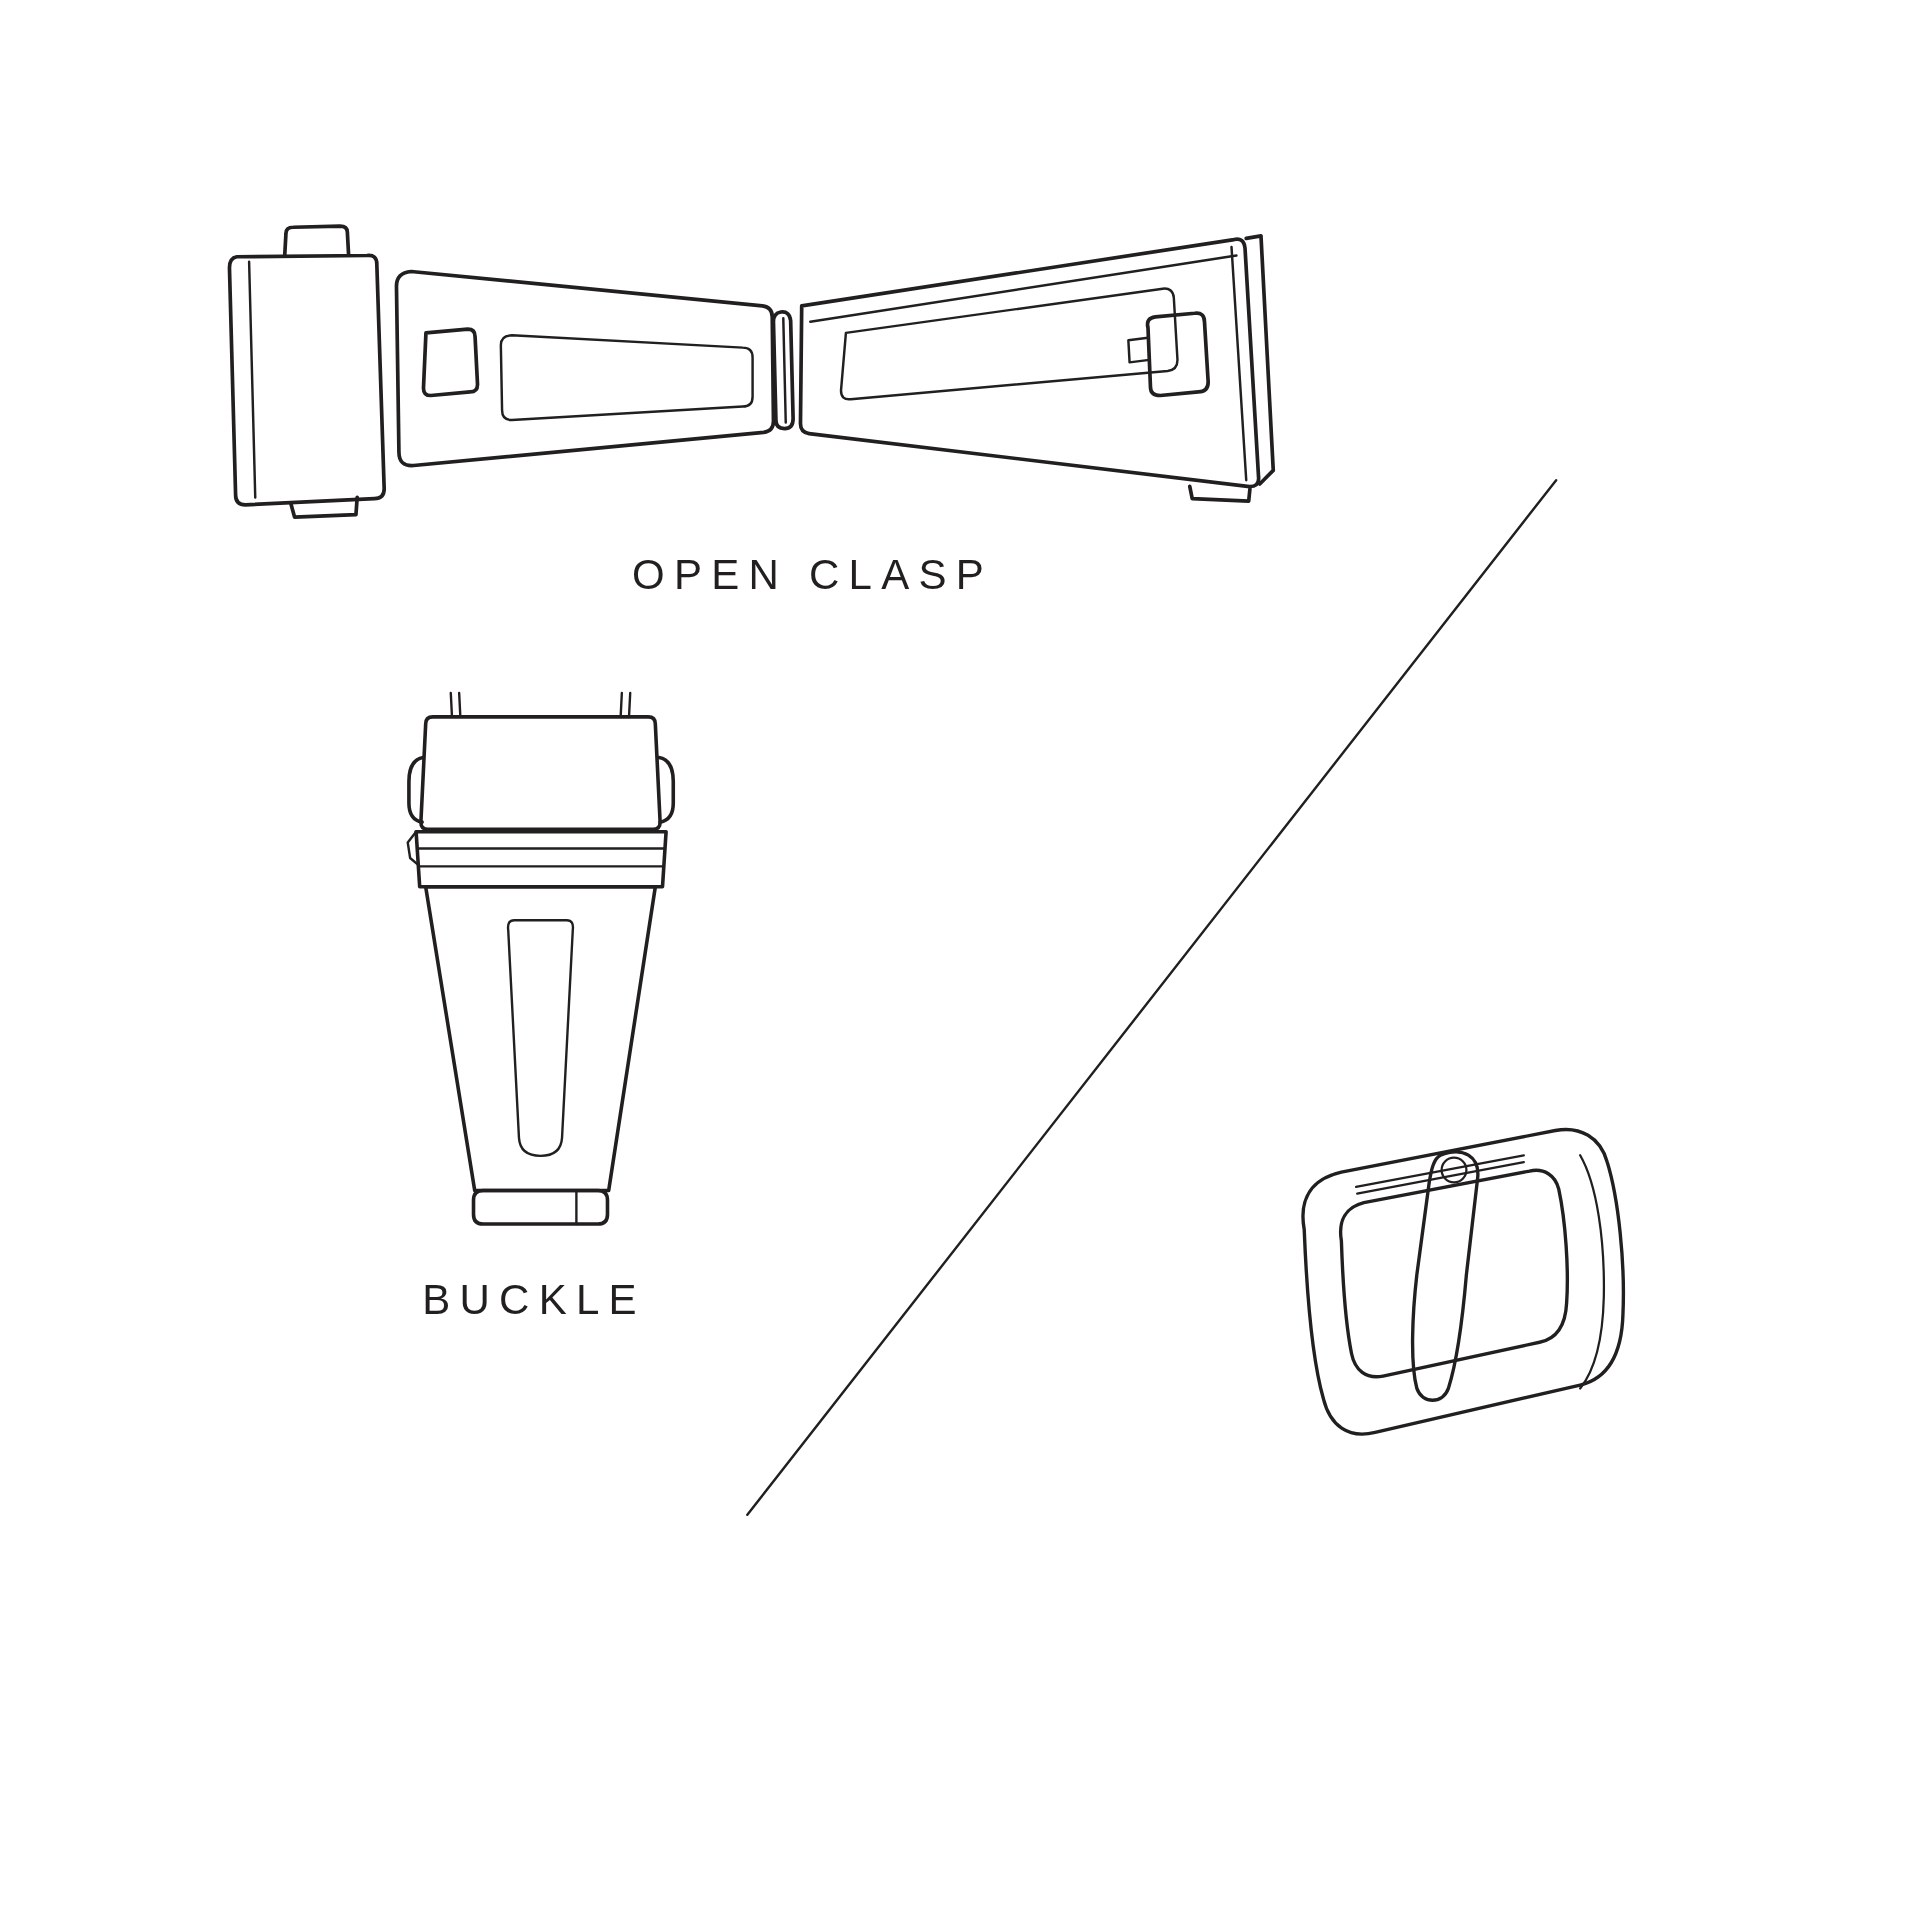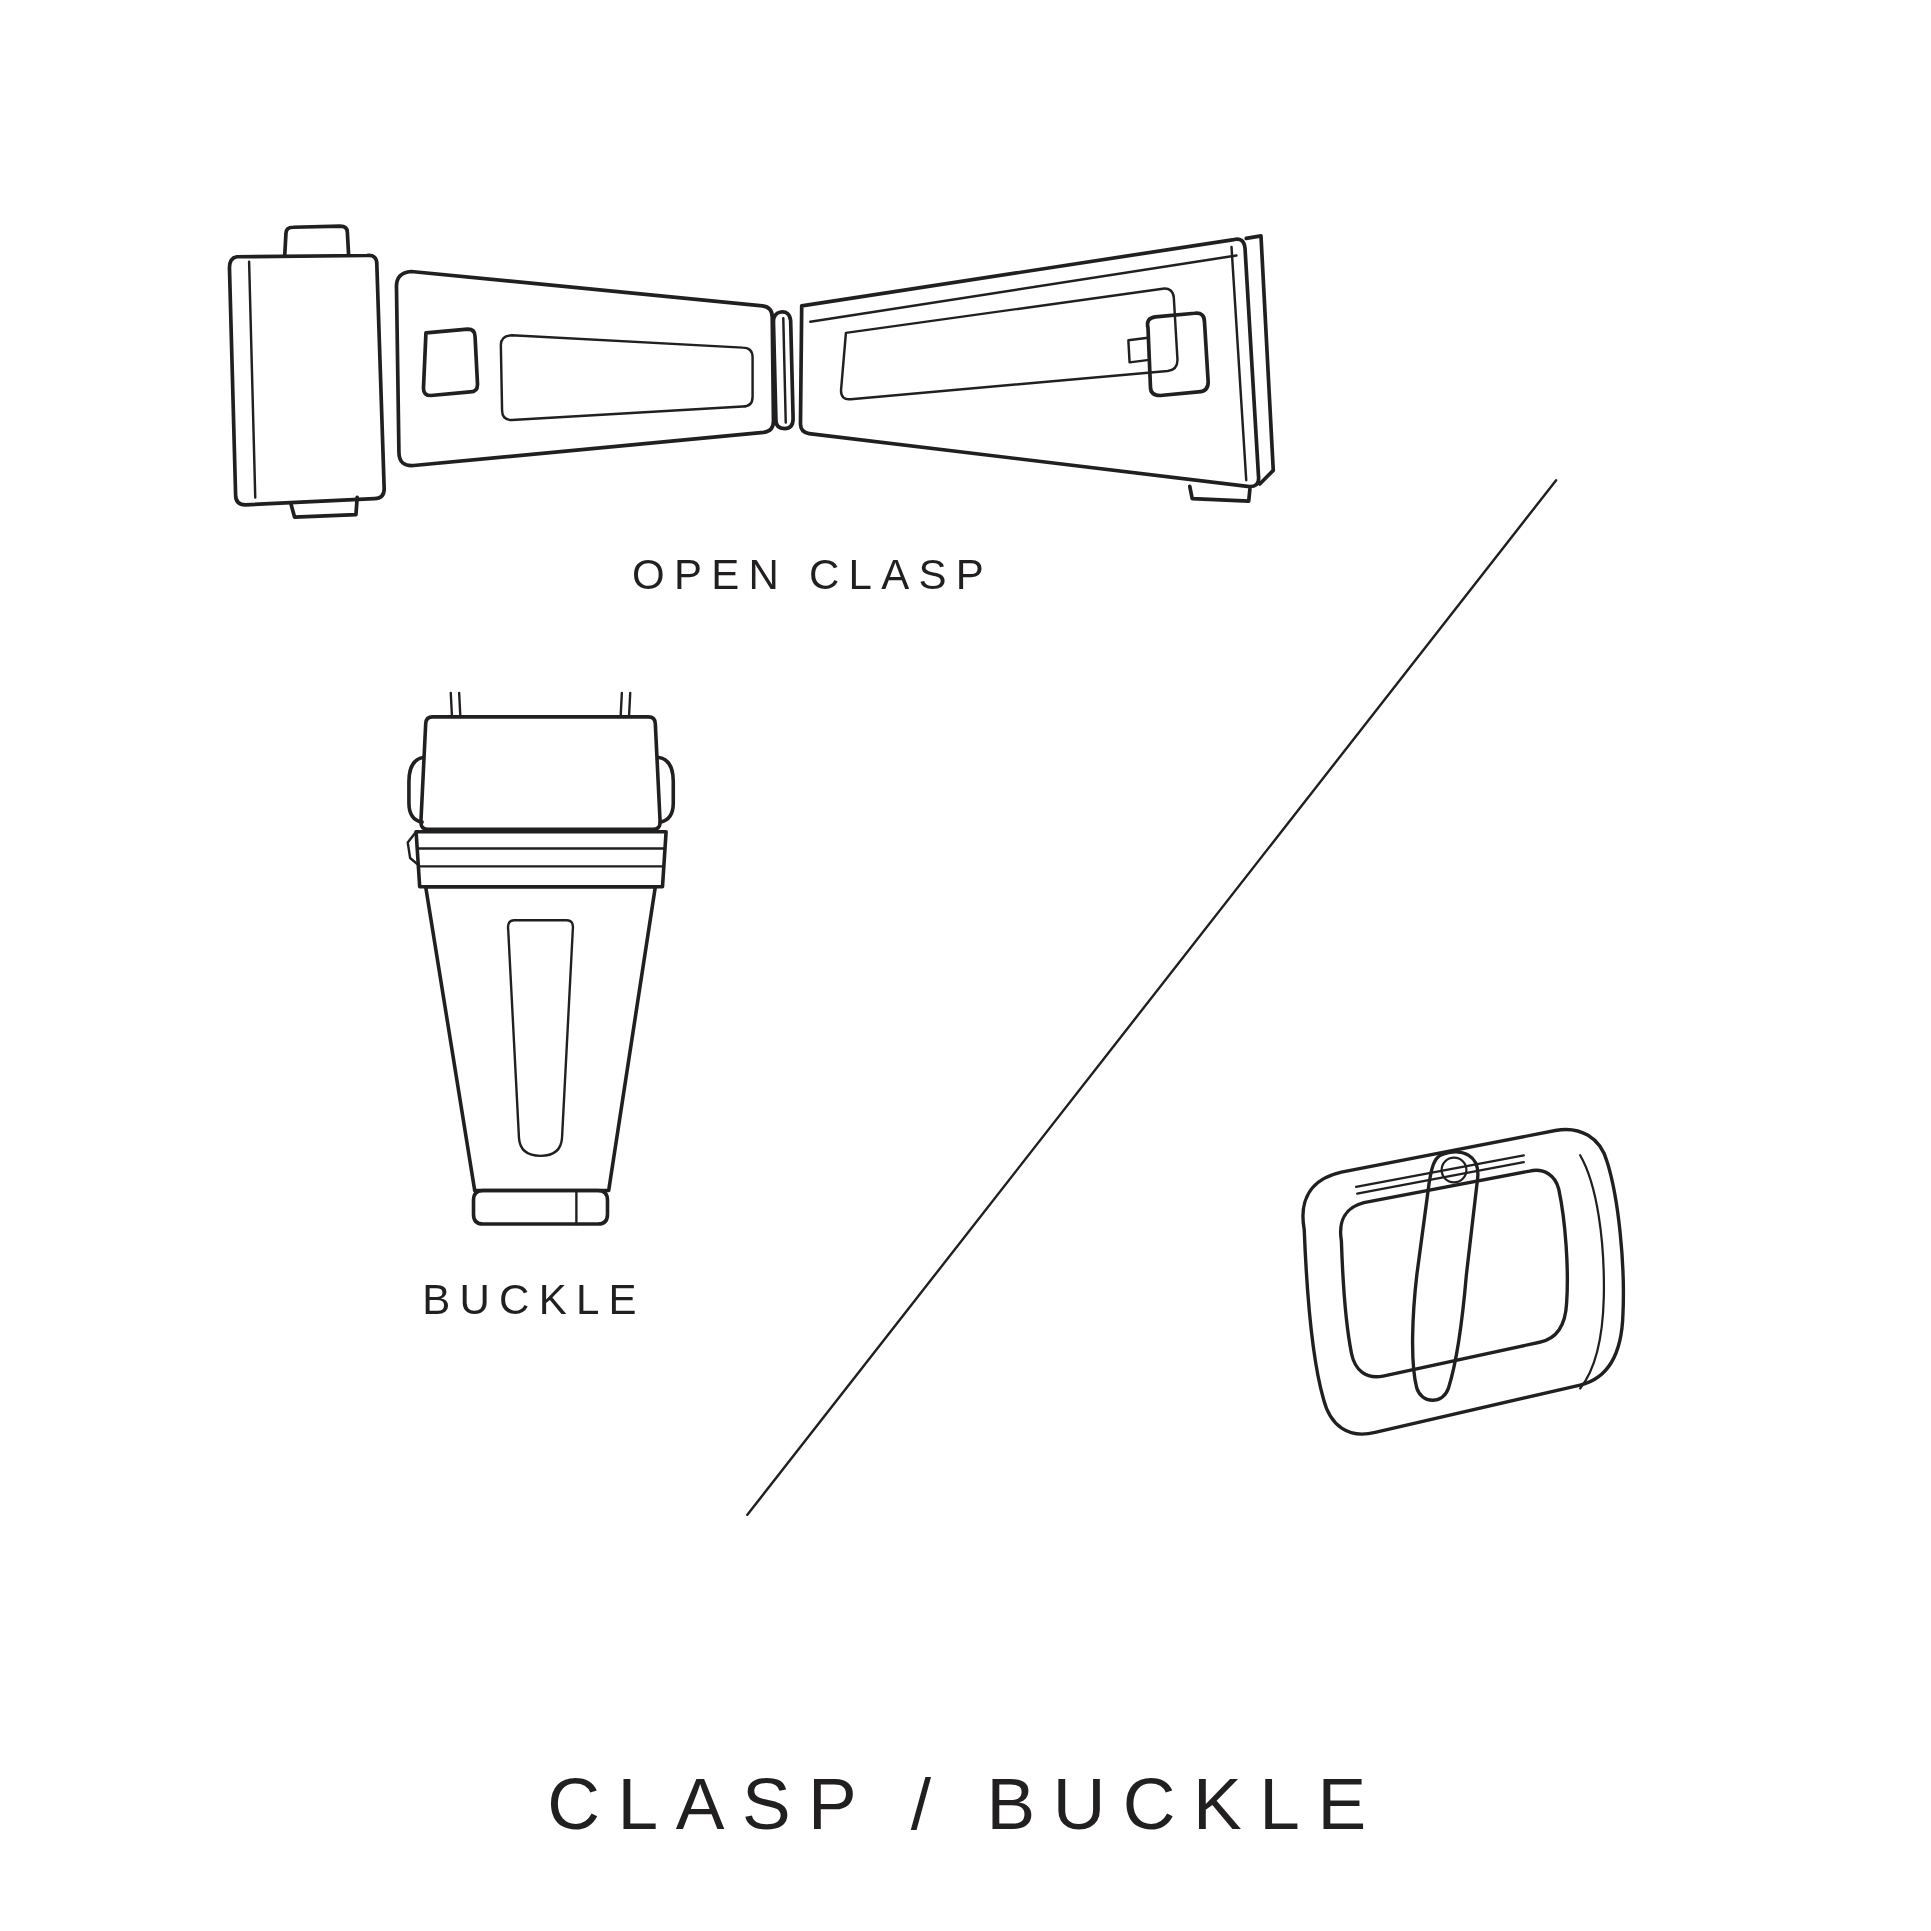--- a/index.html
+++ b/index.html
@@ -140,16 +140,15 @@
 
       <path class="line-art-thin" d="M300,34 C315,60 322,110 321,160 C320,200 312,226 300,241"></path>
 
       <path class="line-art-thin" d="M101,62 L250,34 M102,68 L250,40"></path>
       <circle class="line-art-thin" cx="188" cy="47" r="11"></circle>
 
       <path class="line-art" d="M176,34 C196,26 211,35 209,54 L199,140 C196,175 191,216 183,241 C178,255 160,255 155,241 C149,218 151,175 155,140 L166,58 C168,46 170,37 176,34 Z"></path>
     </svg>
   </div>
 
-  <div class="title" style="top:1730px;">CLASP / BUCKLE</div>
 
 </div>
 
 
 </body></html>

